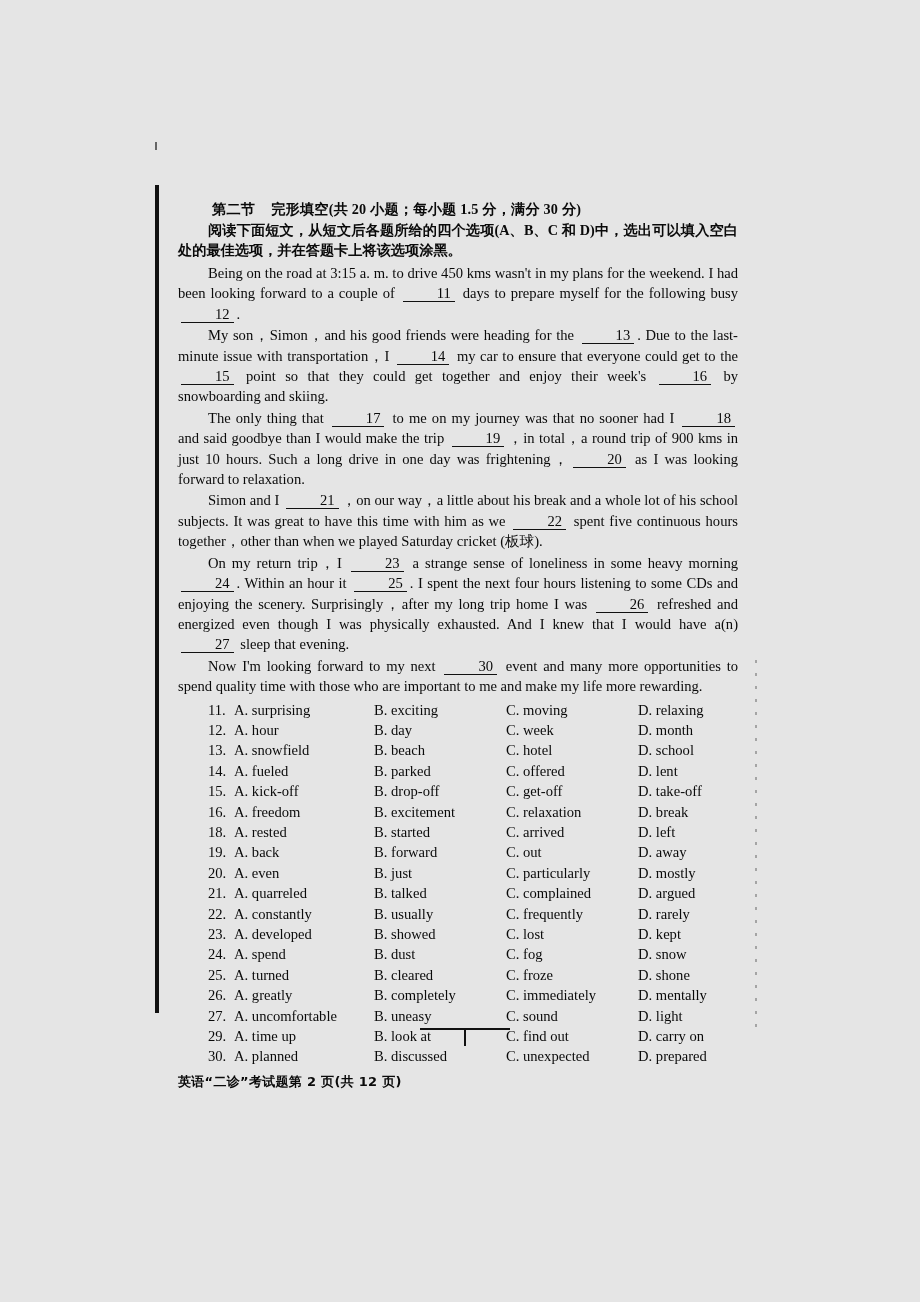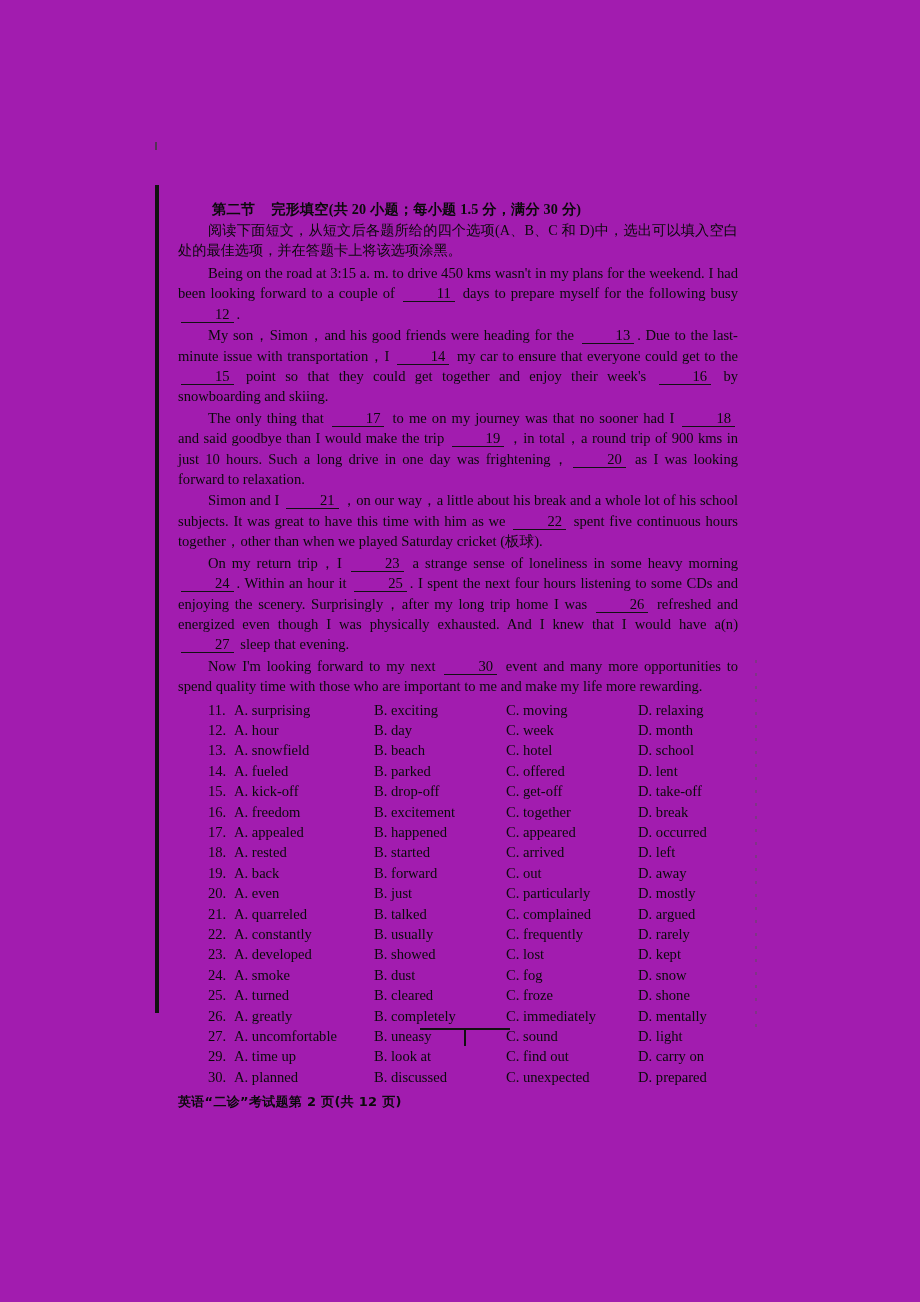--- a/index.html
+++ b/index.html
@@ -4,21 +4,21 @@
 <style>
   html, body {
     margin: 0;
     padding: 0;
     background: #ffffff;
   }
   #page {
     position: relative;
     width: 920px;
     height: 1302px;
-    background: #a21caf;
+    background: #e5e5e5;
     overflow: hidden;
     font-family: "Liberation Serif", "DejaVu Serif", serif;
     color: #0a0a0a;
   }
   
   .tick-top {
     position: absolute;
     left: 155px;
     top: 142px;
     width: 2px;
@@ -79,21 +79,21 @@
     font-weight: bold;
     font-size: 14.2px;
     letter-spacing: .2px;
     margin: 0 0 2px 0;
     padding-left: 34px;
     white-space: nowrap;
   }
   .section-head .gap { display: inline-block; width: 16px; }
 
   .directions {
-    font-weight: normal;
+    font-weight: bold;
     font-size: 14.2px;
     line-height: 19.5px;
     text-indent: 30px;
     margin: 0 0 3px 0;
     text-align: justify;
     text-justify: inter-character;
   }
 
   p.body {
     font-size: 14.6px;
@@ -204,29 +204,22 @@
           <span class="num">15.</span>
           <span class="cA">A. kick-off</span>
           <span class="cB">B. drop-off</span>
           <span class="cC">C. get-off</span>
           <span class="cD">D. take-off</span>
         </div>
         <div class="opt-row">
           <span class="num">16.</span>
           <span class="cA">A. freedom</span>
           <span class="cB">B. excitement</span>
-          <span class="cC">C. together</span>
+          <span class="cC">C. relaxation</span>
           <span class="cD">D. break</span>
-        </div>
-        <div class="opt-row">
-          <span class="num">17.</span>
-          <span class="cA">A. appealed</span>
-          <span class="cB">B. happened</span>
-          <span class="cC">C. appeared</span>
-          <span class="cD">D. occurred</span>
         </div>
         <div class="opt-row">
           <span class="num">18.</span>
           <span class="cA">A. rested</span>
           <span class="cB">B. started</span>
           <span class="cC">C. arrived</span>
           <span class="cD">D. left</span>
         </div>
         <div class="opt-row">
           <span class="num">19.</span>
@@ -258,21 +251,21 @@
         </div>
         <div class="opt-row">
           <span class="num">23.</span>
           <span class="cA">A. developed</span>
           <span class="cB">B. showed</span>
           <span class="cC">C. lost</span>
           <span class="cD">D. kept</span>
         </div>
         <div class="opt-row">
           <span class="num">24.</span>
-          <span class="cA">A. smoke</span>
+          <span class="cA">A. spend</span>
           <span class="cB">B. dust</span>
           <span class="cC">C. fog</span>
           <span class="cD">D. snow</span>
         </div>
         <div class="opt-row">
           <span class="num">25.</span>
           <span class="cA">A. turned</span>
           <span class="cB">B. cleared</span>
           <span class="cC">C. froze</span>
           <span class="cD">D. shone</span>

